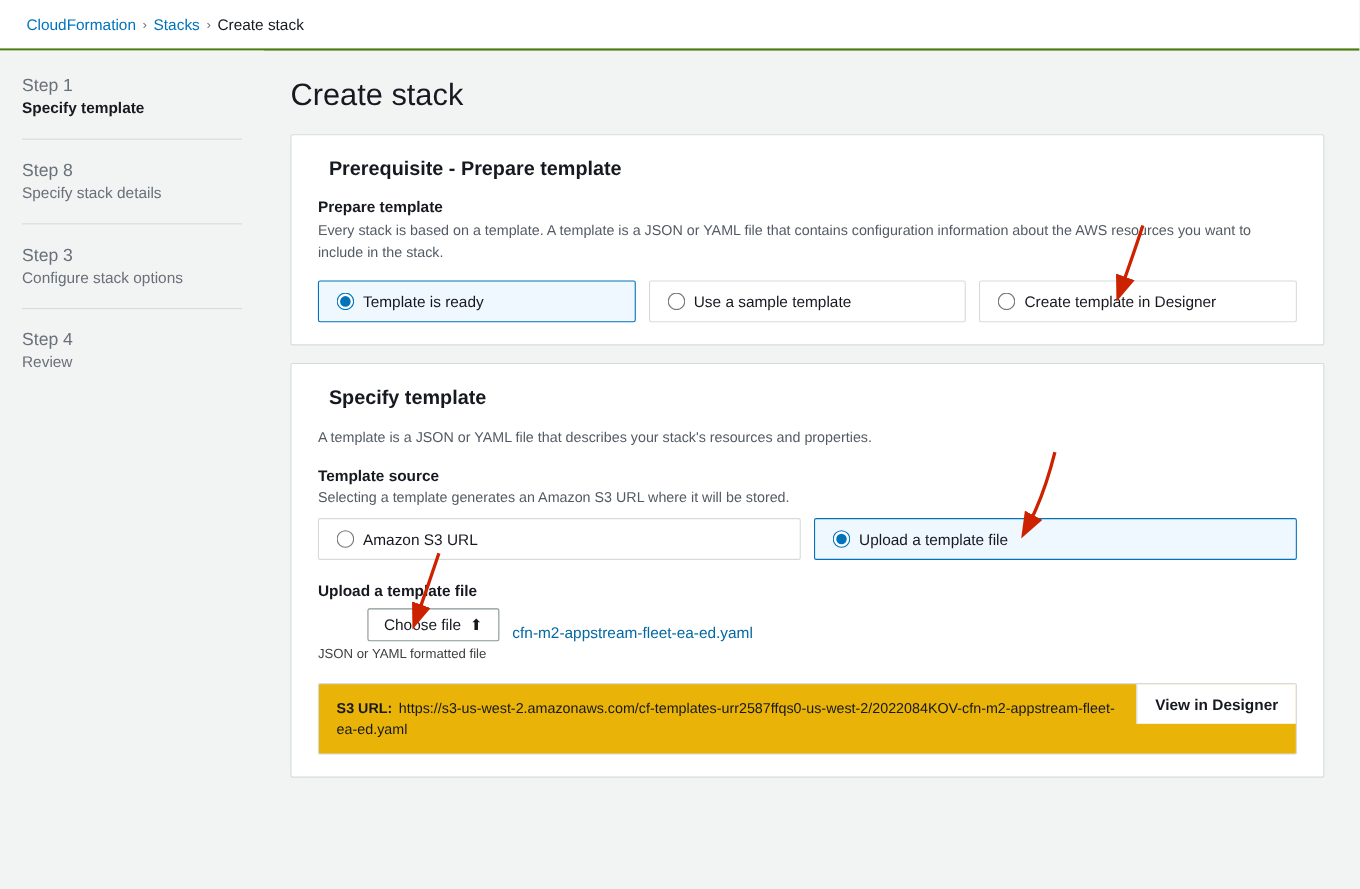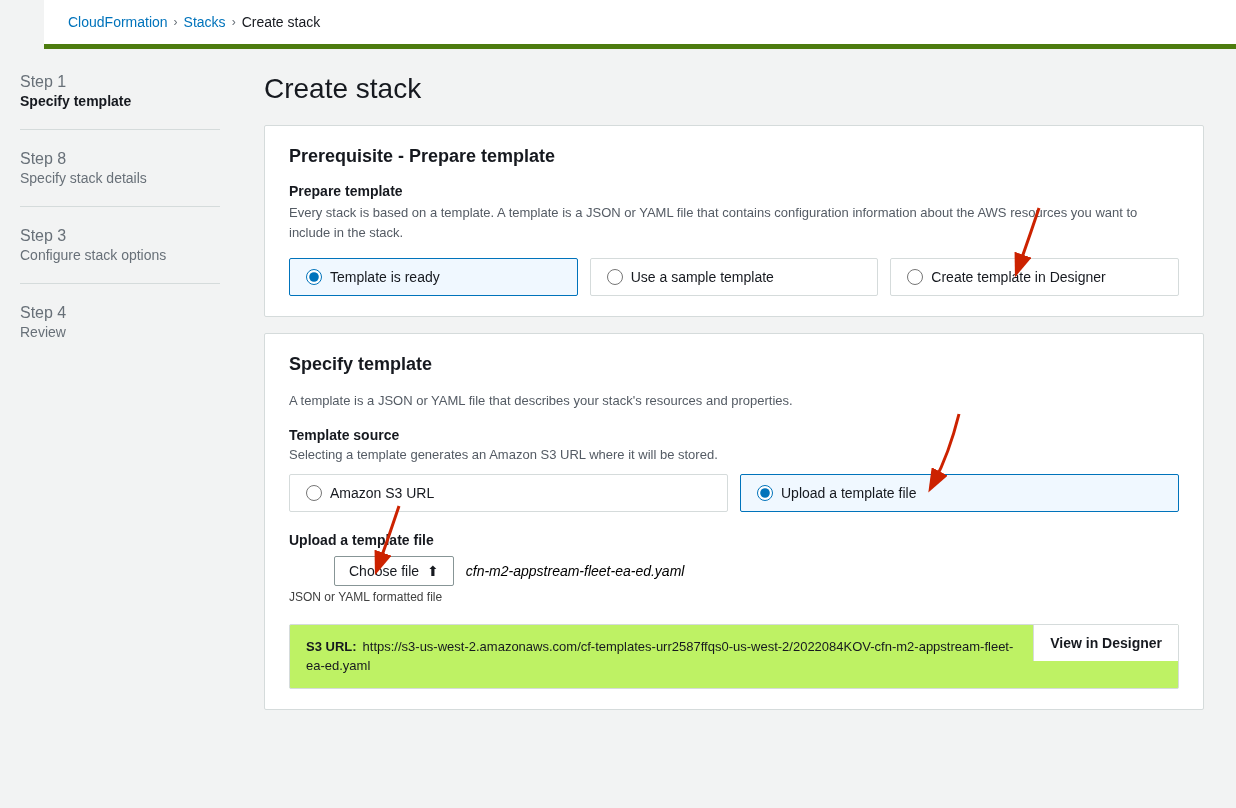--- a/index.html
+++ b/index.html
@@ -10,22 +10,21 @@
       color: #16191f;
     }
     
     .breadcrumb {
       display: flex;
       align-items: center;
       gap: 6px;
       padding: 14px 24px;
       font-size: 14px;
       background: #fff;
-      border-bottom: 5px solid #4d7c0f;
-      margin-left: 44px;
+      border-bottom: 2px solid #4d7c0f;
     }
     .breadcrumb a {
       color: #0073bb;
       text-decoration: none;
     }
     .breadcrumb .sep { color: #687078; font-size: 12px; }
     .breadcrumb .current { color: #16191f; }
 
     
     .main-layout {
@@ -81,20 +80,21 @@
       border: 1px solid #d5dbdb;
       border-radius: 2px;
       margin-bottom: 16px;
       padding: 20px 24px;
     }
     .card-title {
       font-size: 18px;
       font-weight: 700;
       color: #16191f;
       margin-bottom: 16px;
+      margin-left: 10px;
     }
     .section-label {
       font-size: 14px;
       font-weight: 700;
       color: #16191f;
       margin-bottom: 4px;
     }
     .section-desc {
       font-size: 13px;
       color: #545b64;
@@ -165,60 +165,59 @@
     .upload-section {
       margin-top: 20px;
     }
     .upload-label {
       font-size: 14px;
       font-weight: 700;
       margin-bottom: 8px;
     }
     .upload-row {
       display: flex;
-      align-items: center;
+      align-items: flex-end;
       gap: 12px;
       margin-bottom: 4px;
       padding-left: 45px;
     }
     .choose-file-btn {
       display: flex;
       align-items: center;
       gap: 8px;
       padding: 6px 14px;
       border: 1px solid #879596;
       border-radius: 2px;
       background: #fff;
       cursor: pointer;
       font-size: 14px;
       color: #16191f;
     }
     .upload-icon {
       font-size: 14px;
     }
     .file-name {
-      font-style: italic;
-      color: #000000;
+      color: #0369a1;
       font-size: 14px;
     }
     .file-hint {
       font-size: 12px;
       color: #404040;
       margin-top: 4px;
     }
 
     
     .s3-url-row {
       display: flex;
       align-items: flex-start;
       gap: 0;
       margin-top: 20px;
       border: 1px solid #d5dbdb;
       border-radius: 2px;
-      background: #bef264;
+      background: #eab308;
     }
     .s3-url-content {
       flex: 1;
       padding: 12px 16px;
       font-size: 13px;
       color: #16191f;
       word-break: break-all;
       line-height: 1.5;
     }
     .s3-label {

